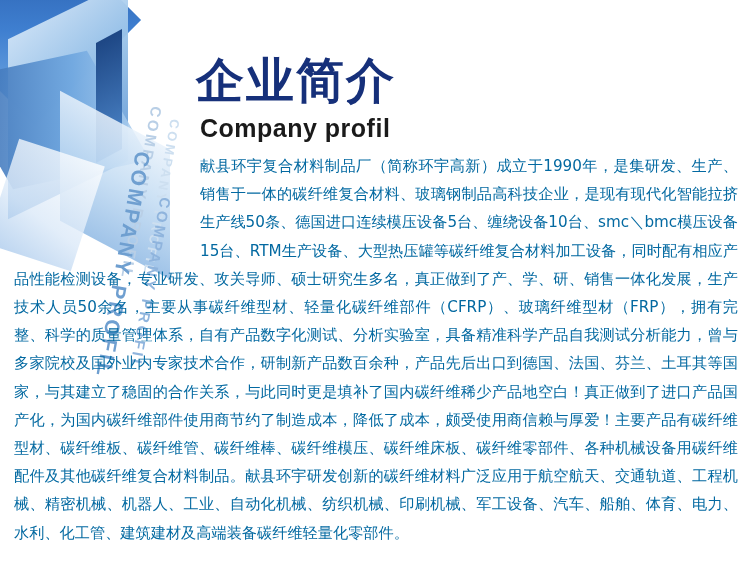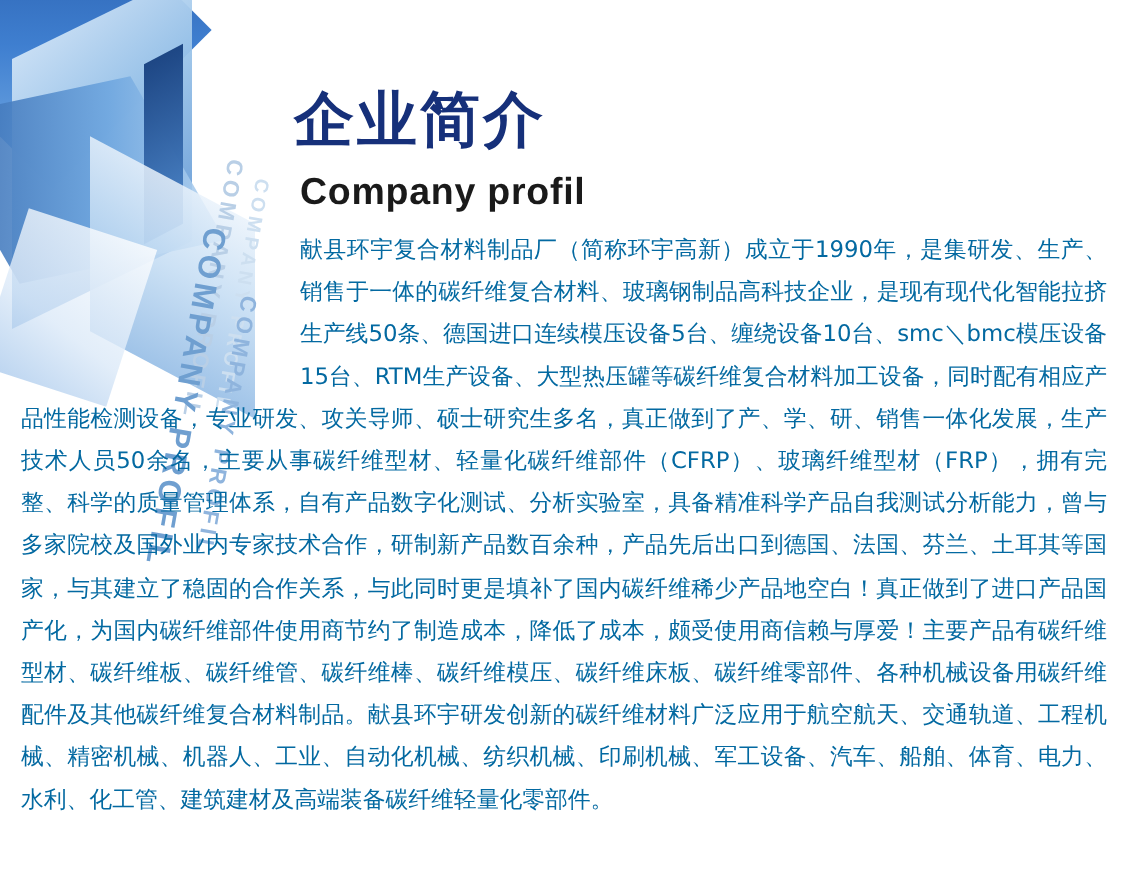--- a/index.html
+++ b/index.html
@@ -127,21 +127,21 @@
   }
 
   
   .title-block {
     position: absolute;
     left: 196px;
     top: 56px;
   }
   .title-cn {
     font-family: "DejaVu Sans", "Liberation Sans", sans-serif;
-    font-size: 40px;
+    font-size: 48px;
     font-weight: bold;
     color: #16307a;
     letter-spacing: 2px;
     line-height: 48px;
     margin: 0;
   }
   .title-en {
     font-family: "Liberation Sans", sans-serif;
     font-size: 25px;
     font-weight: bold;

